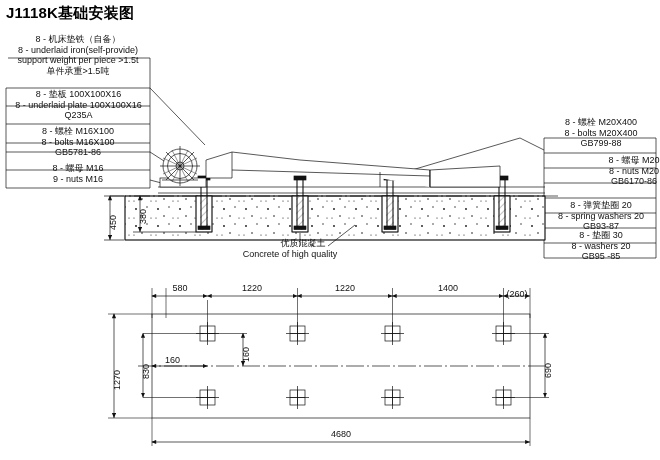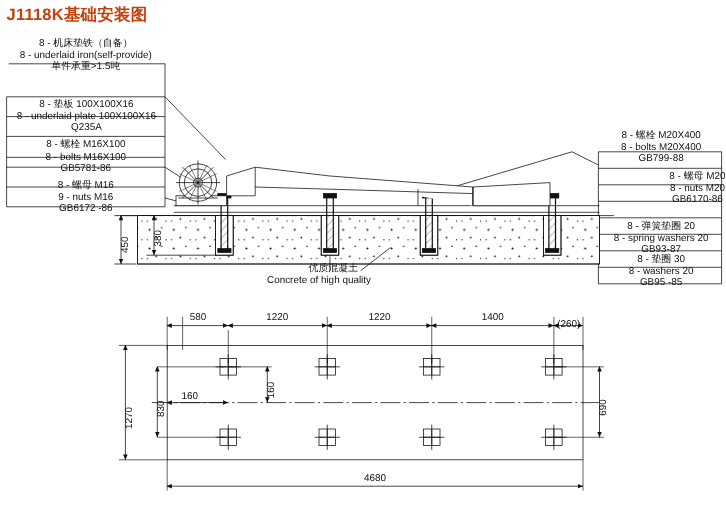--- a/index.html
+++ b/index.html
@@ -7,21 +7,21 @@
     width:660px;height:460px;position:relative;overflow:hidden;
     font-family:"Liberation Sans","DejaVu Sans",sans-serif;
     color:#111;
   }
   #stage{position:absolute;left:0;top:0;width:660px;height:460px;}
   svg{position:absolute;left:0;top:0;}
   .t{position:absolute;white-space:nowrap;font-size:9px;line-height:10px;color:#111;}
   .tc{text-align:center;}
   .title{
     position:absolute;left:6px;top:4px;font-size:15px;font-weight:bold;
-    color:#c2410c;letter-spacing:.2px;
+    color:#000000;letter-spacing:.2px;
   }
   .blk{position:absolute;}
   .blk .row{text-align:center;font-size:9px;line-height:10.5px;white-space:nowrap;}
   .cn{font-size:9.5px;}
   .en{font-size:9px;}
   .vert{
     position:absolute;transform-origin:0 0;transform:rotate(-90deg);
     font-size:9px;white-space:nowrap;
   }
 </style>
@@ -299,36 +299,36 @@
           <line x1="152" y1="418" x2="152" y2="446" stroke-width="0.6"></line>
           <line x1="530" y1="418" x2="530" y2="446" stroke-width="0.6"></line>
         </g>
       </g>
     </g>
   </svg>
 
   <div class="blk" style="left:6px;top:34px;width:144px;">
     <div class="row cn">8 - 机床垫铁（自备）</div>
     <div class="row en">8 - underlaid iron(self-provide)</div>
+    <div class="row en">support weight per piece &gt;1.5t</div>
     <div class="row cn">单件承重&gt;1.5吨</div>
   </div>
   <div class="blk" style="left:6px;top:89px;width:145px;">
     <div class="row cn">8 - 垫板 100X100X16</div>
     <div class="row en">8 - underlaid plate 100X100X16</div>
     <div class="row en">Q235A</div>
   </div>
   <div class="blk" style="left:6px;top:126px;width:144px;">
     <div class="row cn">8 - 螺栓 M16X100</div>
     <div class="row en">8 - bolts M16X100</div>
     <div class="row en">GB5781-86</div>
   </div>
   <div class="blk" style="left:6px;top:163px;width:144px;">
     <div class="row cn">8 - 螺母 M16</div>
     <div class="row en">9 - nuts M16</div>
-    <div class="row en">GB6172 -86</div>
   </div>
 
   <div class="blk" style="left:546px;top:117px;width:110px;">
     <div class="row cn">8 - 螺栓 M20X400</div>
     <div class="row en">8 - bolts M20X400</div>
     <div class="row en">GB799-88</div>
   </div>
   <div class="blk" style="left:546px;top:155px;width:110px;padding-left:33px;">
     <div class="row cn">8 - 螺母 M20</div>
     <div class="row en">8 - nuts M20</div>

